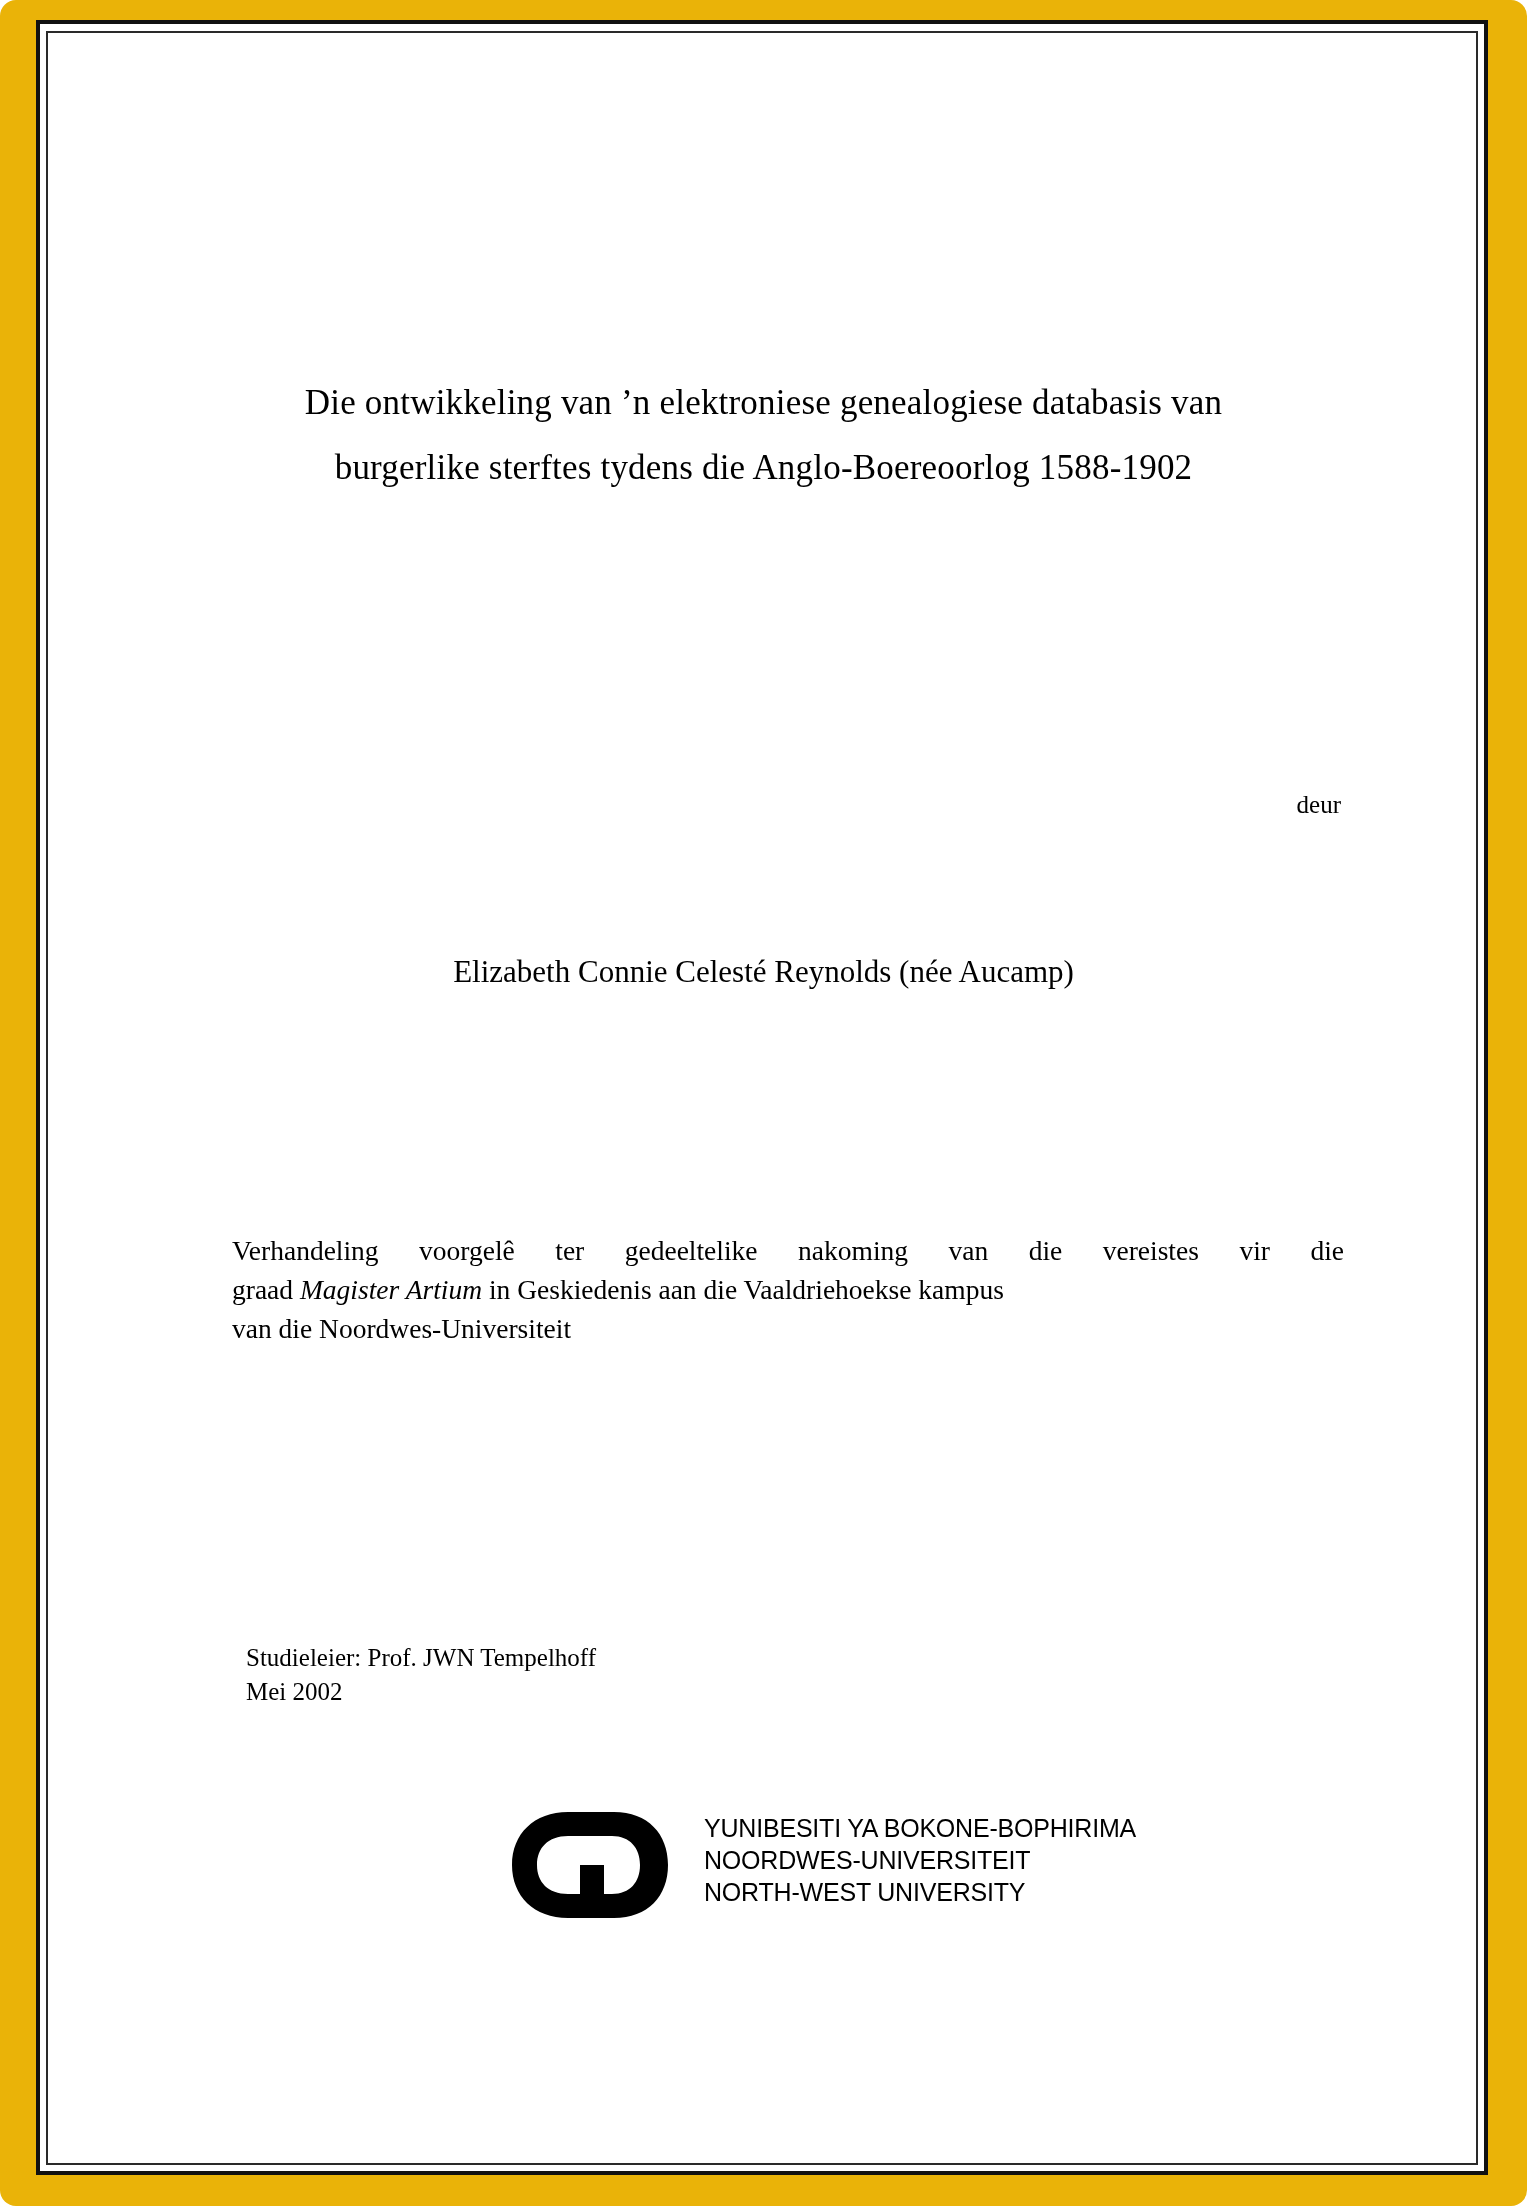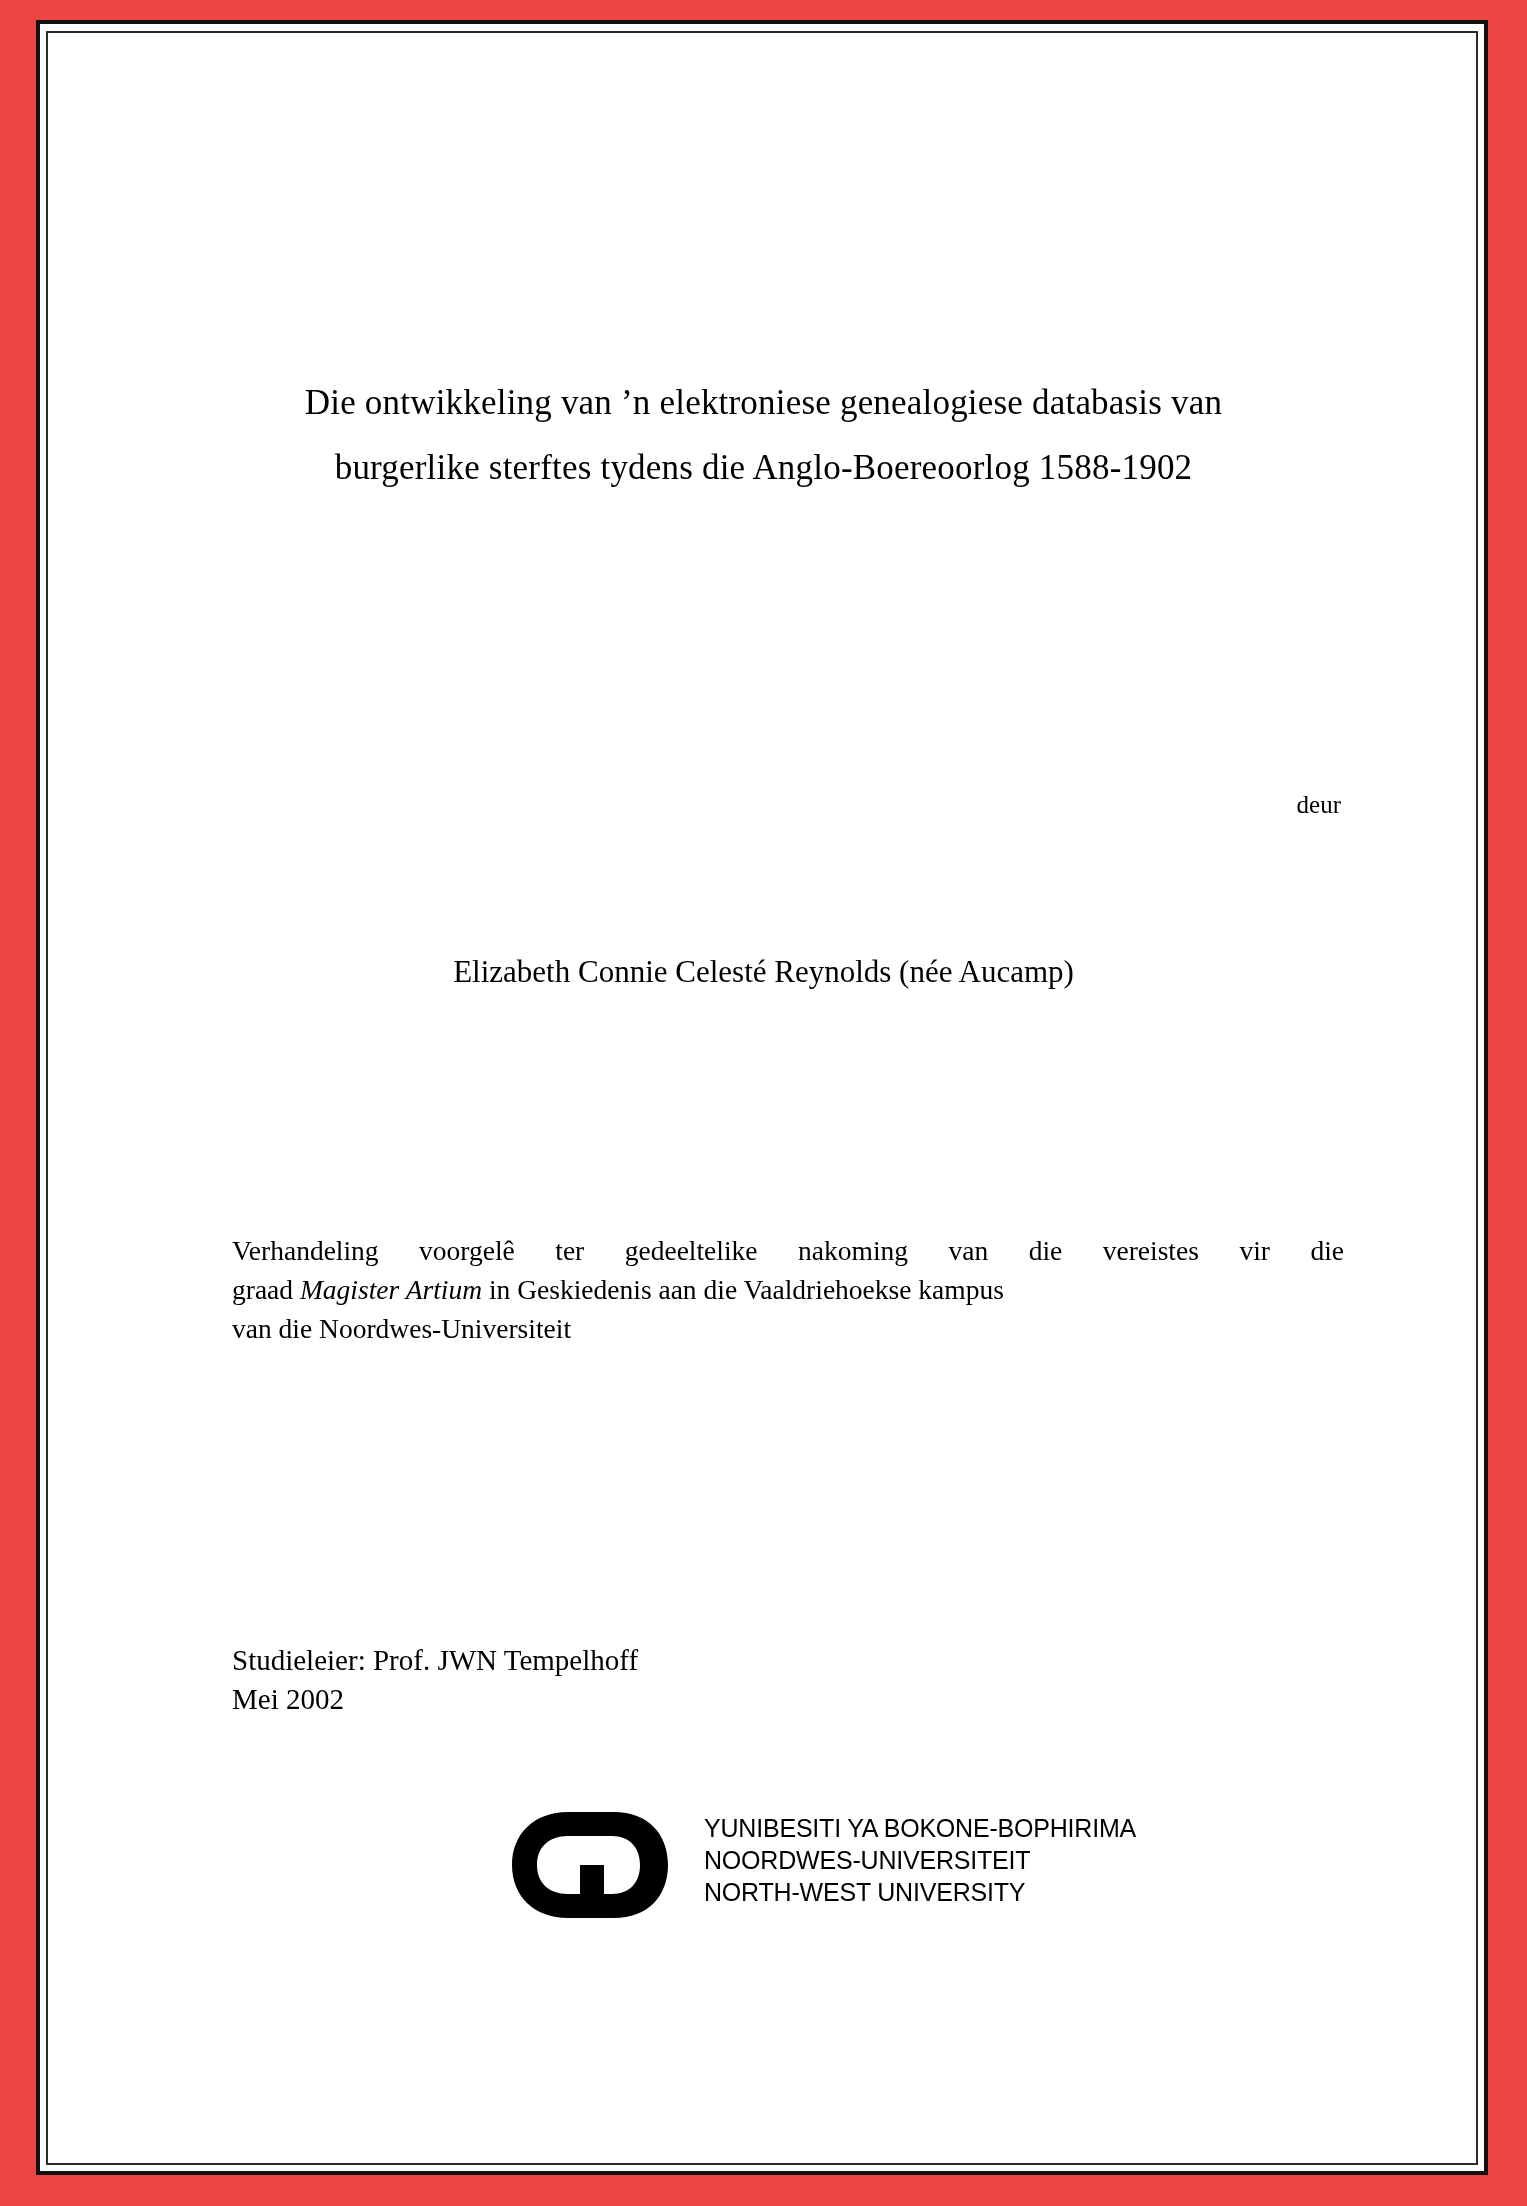--- a/index.html
+++ b/index.html
@@ -15,21 +15,22 @@
     position: relative;
     overflow: hidden;
   }
 
   
   .scan {
     position: absolute;
     left: 0; top: 0;
     width: 1527px;
     height: 2206px;
-    background: #ef4444;
+    background: #eab308;
+    border-radius: 16px;
   }
 
   
   .page-border-outer {
     position: absolute;
     left: 36px;
     top: 20px;
     width: 1452px;
     height: 2155px;
     border: 4px solid #111111;
@@ -104,24 +105,24 @@
   .statement .line2,
   .statement .line3 {
     text-align: left;
   }
   .statement i {
     font-style: italic;
   }
 
   .supervisor {
     position: absolute;
-    left: 186px;
+    left: 200px;
     top: 1610px;
     width: 900px;
-    font-size: 29px;
+    font-size: 25px;
     line-height: 1.34;
   }
 
   
   .logo-block {
     position: absolute;
     left: 462px;
     top: 1775px;
     width: 640px;
     height: 120px;

